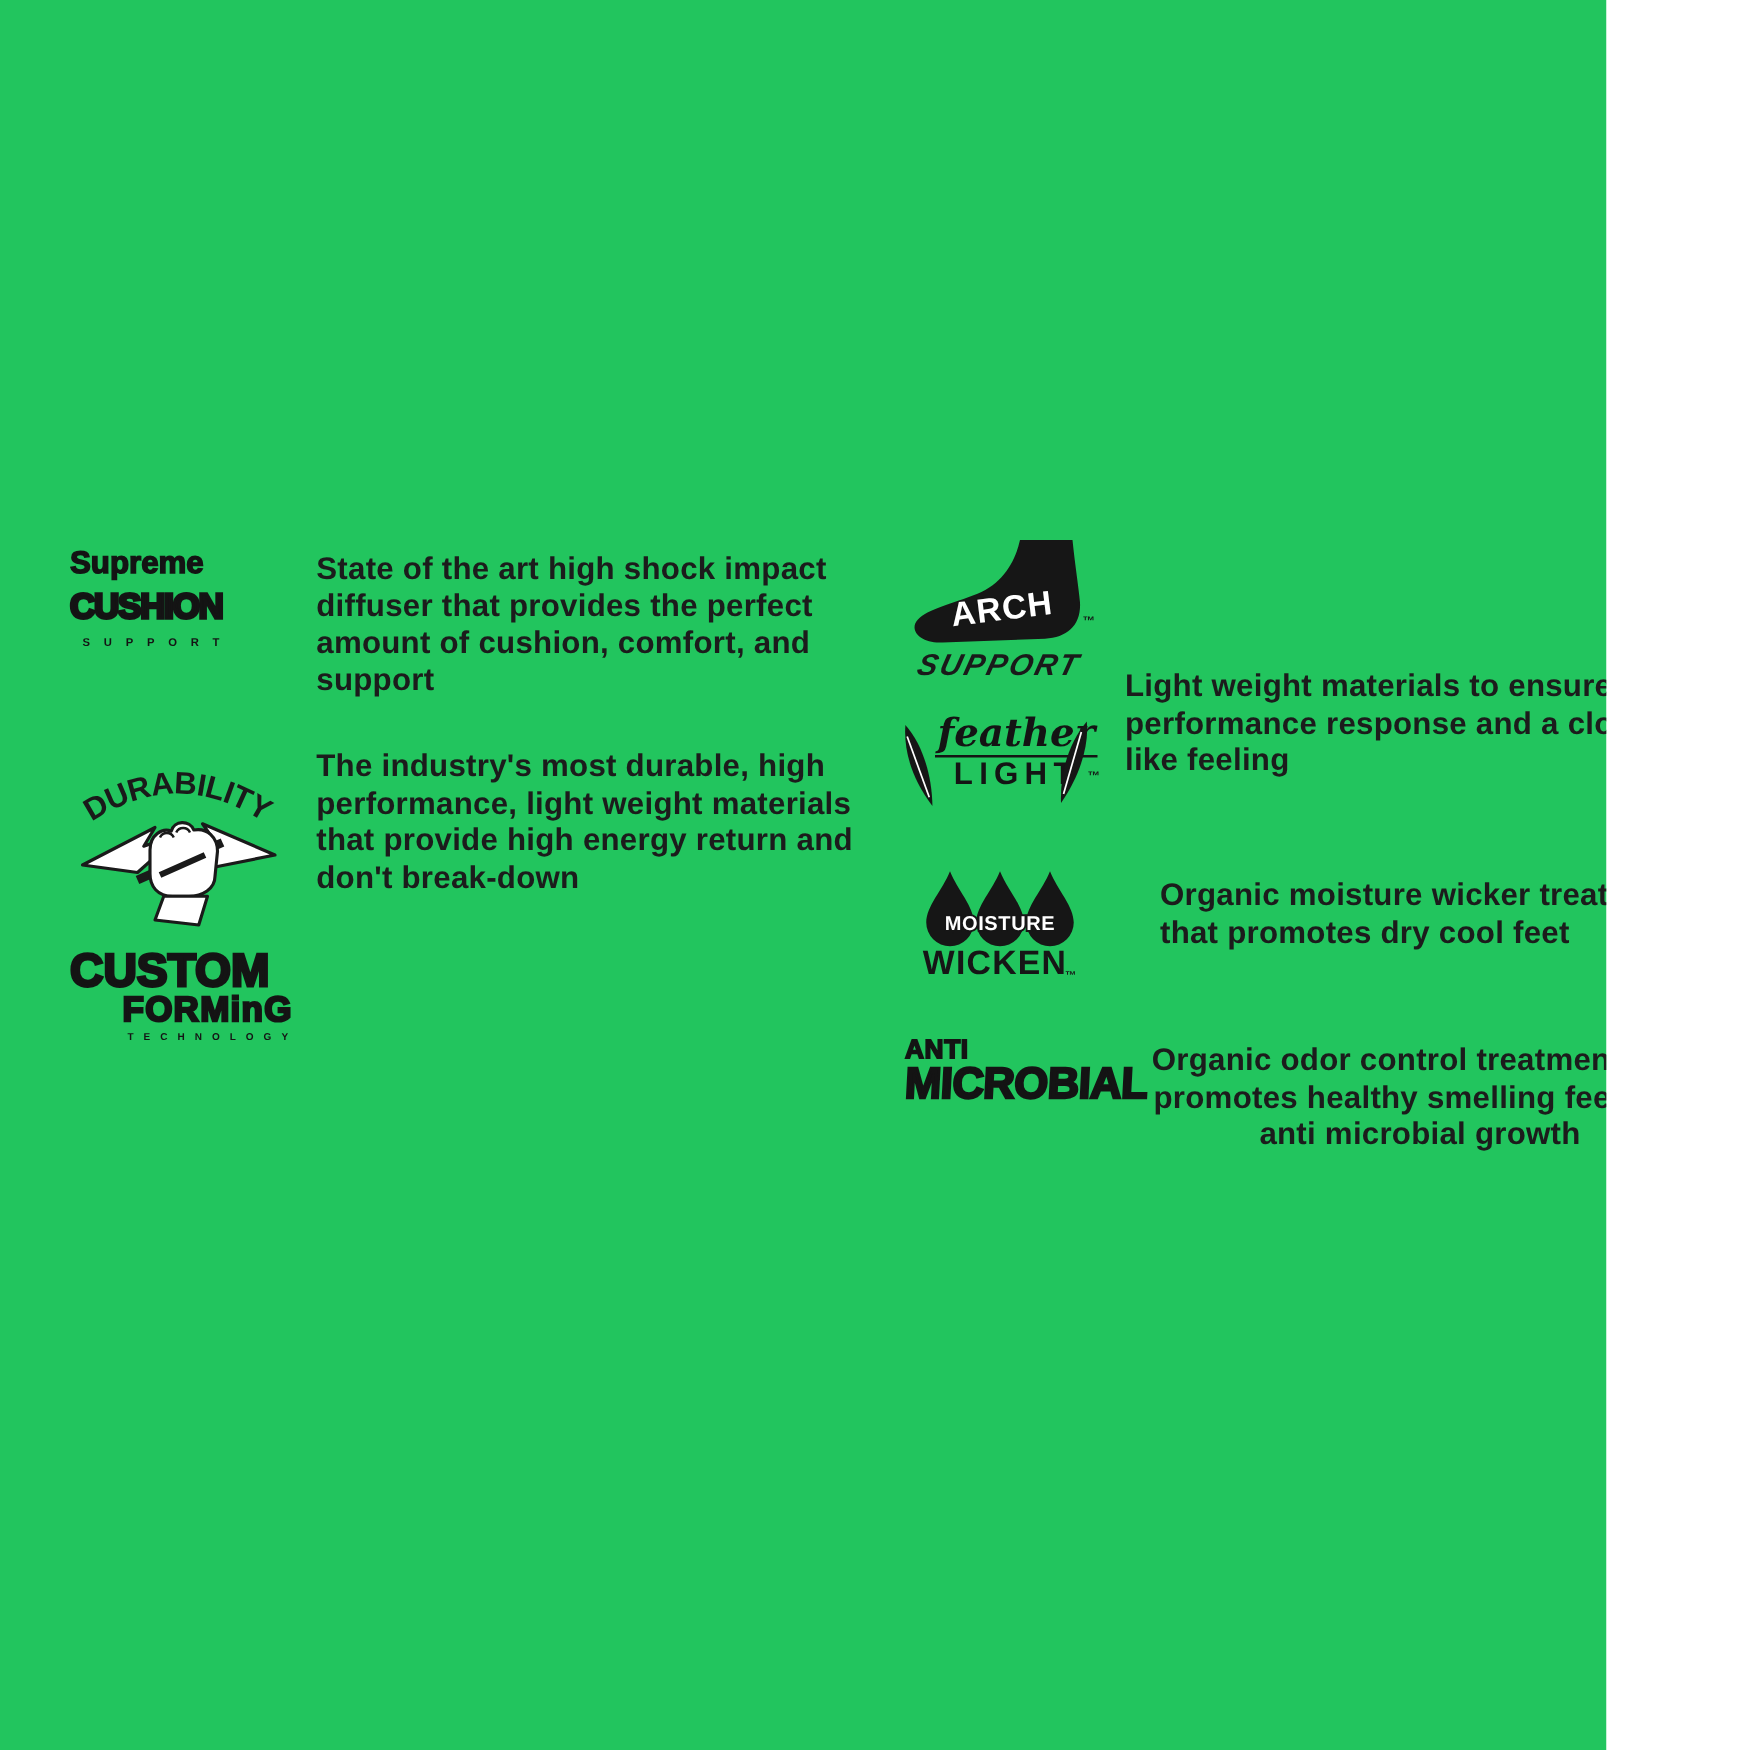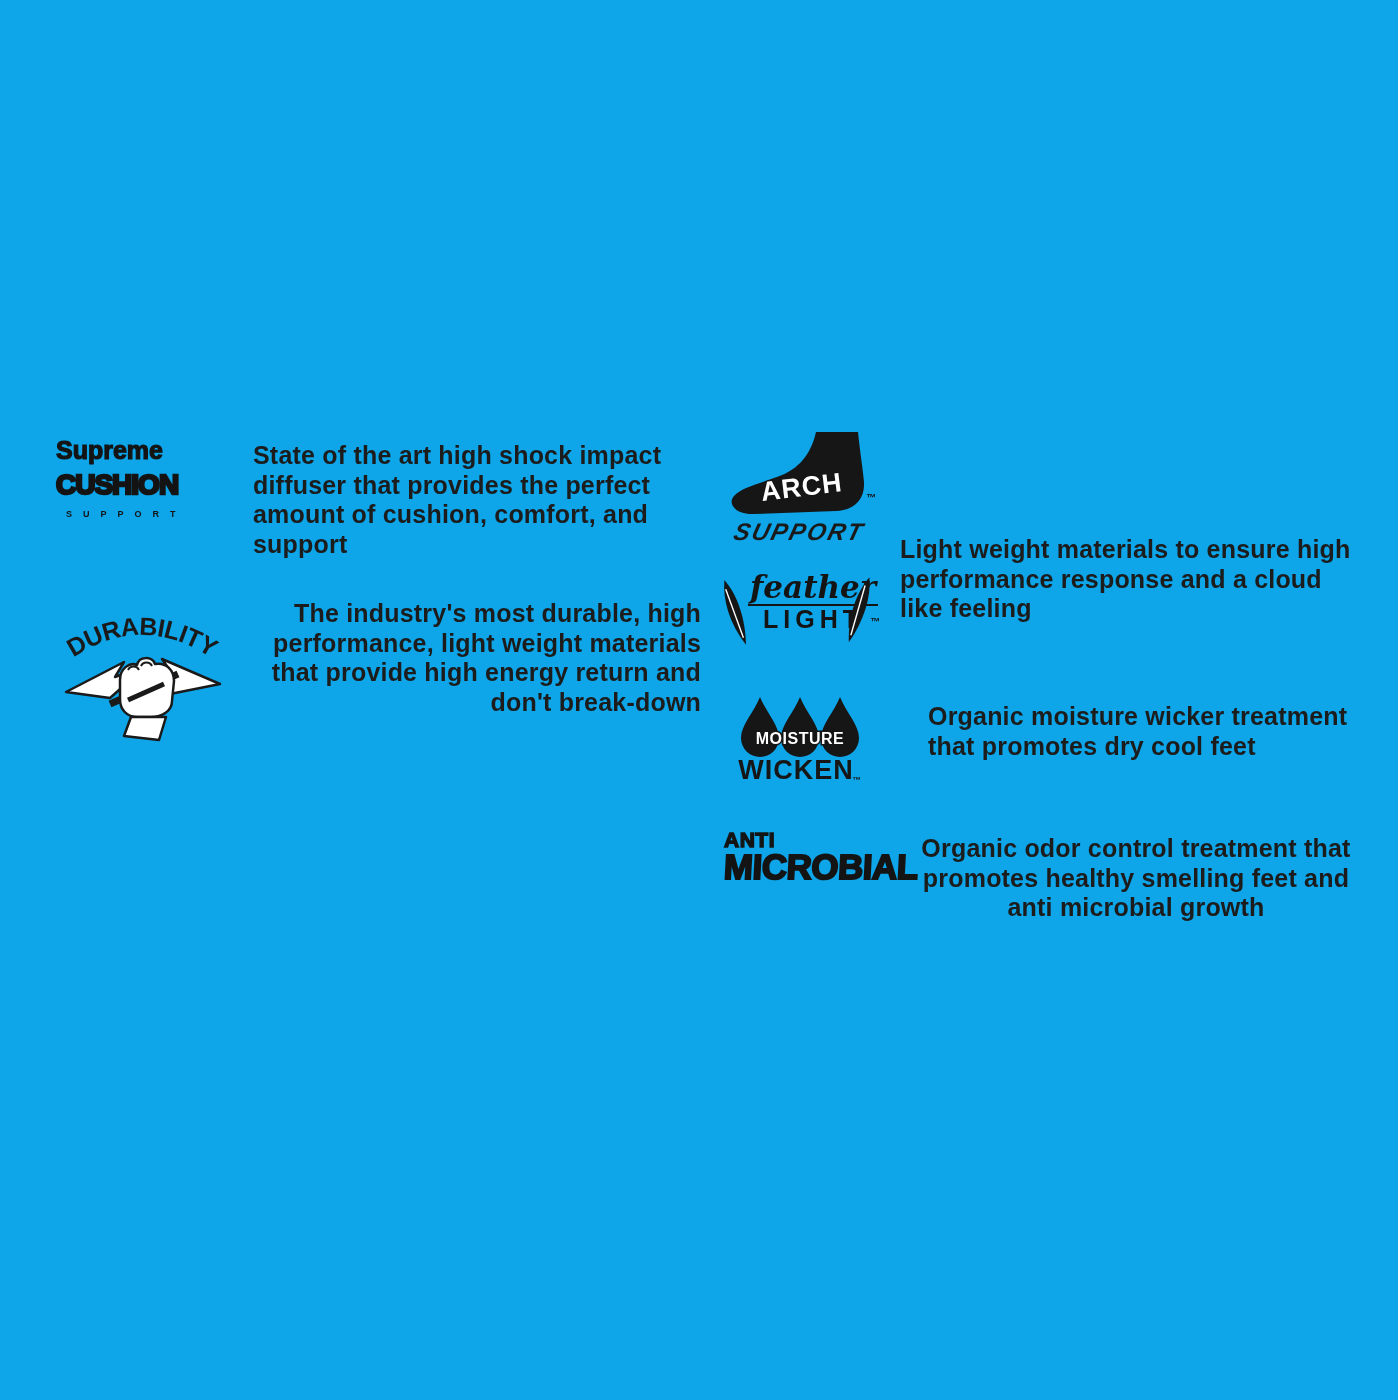--- a/index.html
+++ b/index.html
@@ -1,16 +1,16 @@
 <!DOCTYPE html>
 <html><head>
 <meta charset="utf-8">
 <style>
   html,body{margin:0;padding:0;background:#fff;}
-  #canvas{position:relative;width:1398px;height:1400px;background:#0ea5e9;
+  #canvas{position:relative;width:1285px;height:1400px;background:#22c55e;
           font-family:"Liberation Sans",sans-serif;overflow:hidden;}
 
   
   .desc{position:absolute;font-weight:bold;font-size:25px;line-height:29.5px;
         color:#1c1c1c;letter-spacing:0.2px;}
 
   
   .logo{position:absolute;color:#141414;}
   .tm{font-size:10px;font-weight:bold;vertical-align:super;color:#141414;}
 
@@ -78,22 +78,27 @@
       </g>
       <path d="M52 100 L120 70" stroke="#1a1a1a" stroke-width="7" fill="none"></path>
       <g stroke="#1a1a1a" stroke-width="2.5" fill="#ffffff" stroke-linejoin="round">
         <path d="M62 76 C62 64 72 58 79 61 C81 52 94 52 97 60 C108 58 116 66 116 77 L114 97 C114 107 104 113 93 113 L80 113 C68 113 62 105 62 95 Z"></path>
         <path d="M70 66 a6 6 0 0 1 11 0 M83 62 a6 6 0 0 1 11 0" fill="none" stroke-width="2"></path>
         <path d="M73 113 L108 113 L101 136 L66 132 Z"></path>
       </g>
       <path d="M70 96 L106 80" stroke="#1a1a1a" stroke-width="5" fill="none"></path>
     </svg>
   </div>
-  <div class="desc" style="left:253px;top:599px;width:448px;text-align:right;">The industry's most durable, high performance, light weight materials that provide high energy return and don't break-down</div>
+  <div class="desc" style="left:253px;top:599px;width:448px;">The industry's most durable, high performance, light weight materials that provide high energy return and don't break-down</div>
 
+  <div class="logo" style="left:56px;top:760px;">
+    <div class="cf-main">CUSTOM</div>
+    <div class="cf-sub">FORMinG</div>
+    <div class="cf-tiny">TECHNOLOGY</div>
+  </div>
 
   <div class="logo as-wrap" style="left:724px;top:430px;">
     <svg width="152" height="86" viewBox="0 0 152 86">
       <path d="M92 2 L134 2 C136 22 139 40 140 52 C141 70 130 80 112 81 L30 84 C12 85 3 74 10 66 C18 57 38 53 58 45 C78 37 88 20 92 2 Z" fill="#161616"></path>
       <text x="78" y="66" font-size="27" font-weight="bold" fill="#ffffff" text-anchor="middle" transform="rotate(-7 78 60)" style="paint-order:stroke" stroke="#161616" stroke-width="2" letter-spacing="1">ARCH</text>
     </svg>
     <span class="tm" style="position:absolute;left:142px;top:62px;">™</span>
     <div class="as-support">SUPPORT</div>
   </div>
 

